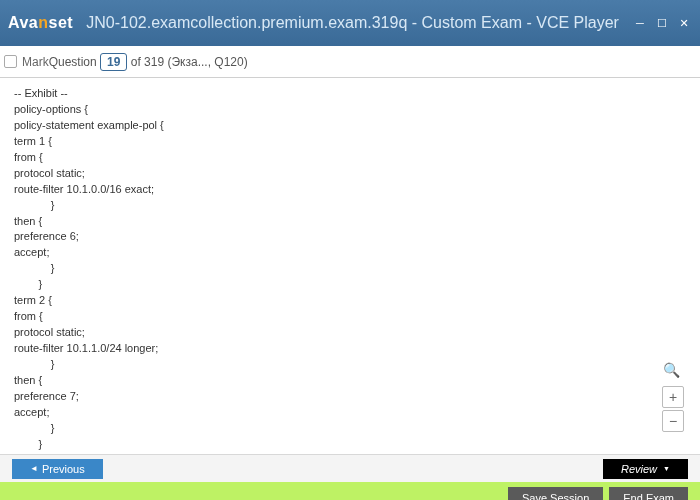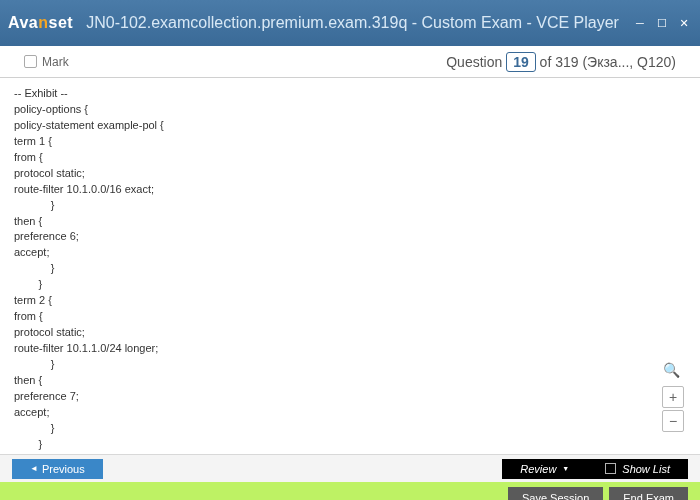--- a/index.html
+++ b/index.html
@@ -5,24 +5,24 @@
 * { margin: 0; padding: 0; box-sizing: border-box; font-family: Arial, sans-serif; }
 body { background: #fff; width: 700px; height: 500px; overflow: hidden; position: relative; }
 
 .titlebar { height: 46px; background: linear-gradient(to bottom, #4a7ba8, #3a6a97); display: flex; align-items: center; padding: 0 8px; color: #fff; }
 .logo { font-size: 16px; font-weight: bold; letter-spacing: 0.5px; }
 .logo .n { color: #f5a623; }
 .title-text { flex: 1; text-align: center; font-size: 16px; color: #d8e8f5; }
 .win-controls { display: flex; gap: 6px; }
 .win-btn { width: 16px; height: 14px; display: flex; align-items: center; justify-content: center; color: #fff; font-size: 11px; cursor: pointer; }
 
-.header-row { height: 32px; border-bottom: 1px solid #d0d0d0; display: flex; align-items: center; padding: 0 24px; }
+.header-row { height: 32px; border-bottom: 1px solid #d0d0d0; display: flex; align-items: center; padding: 0 4px; }
 .mark-wrap { display: flex; align-items: center; gap: 5px; font-size: 12px; color: #666; }
 .mark-check { width: 13px; height: 13px; border: 1px solid #aaa; border-radius: 2px; }
-.question-info { flex: 1; text-align: right; font-size: 14px; color: #555; }
+.question-info { flex: 1; text-align: left; font-size: 12px; color: #555; }
 .q-num-box { display: inline-block; border: 1px solid #3a6a97; padding: 1px 6px; border-radius: 3px; color: #3a6a97; font-weight: bold; }
 
 .content { height: 376px; overflow: hidden; padding: 8px 14px; font-size: 11px; line-height: 1.45; color: #333; font-family: Arial, sans-serif; position: relative; }
 .content pre { font-family: Arial, sans-serif; white-space: pre; }
 
 .zoom-controls { position: absolute; right: 16px; bottom: 68px; display: flex; flex-direction: column; gap: 2px; }
 .zoom-btn { width: 22px; height: 22px; border: 1px solid #bbb; background: #fff; border-radius: 2px; font-size: 14px; color: #666; display: flex; align-items: center; justify-content: center; cursor: pointer; }
 .zoom-search { width: 20px; height: 20px; color: #bbb; margin-bottom: 4px; font-size: 14px; display: flex; align-items: center; justify-content: center; }
 
 .footer1 { height: 28px; background: #f4f4f4; border-top: 1px solid #d8d8d8; display: flex; align-items: center; padding: 0 12px; }
@@ -101,22 +101,18 @@
 <div class="zoom-controls">
   <span class="zoom-search">🔍</span>
   <span class="zoom-btn">+</span>
   <span class="zoom-btn">−</span>
 </div>
 
 <div class="footer1">
   <button class="btn btn-blue arrow-l">Previous</button>
   <span class="spacer"></span>
   <button class="btn btn-orange arrow-d">Review</button>
-  <button class="btn btn-orange">
-      <span class="mini-check"></span>
-      <span>Show List</span>
-    </button>
 </div>
 
 <div class="footer2">
   <button class="btn btn-dark">Save Session</button>
   <button class="btn btn-dark">End Exam</button>
 </div>
 
 </body></html>

